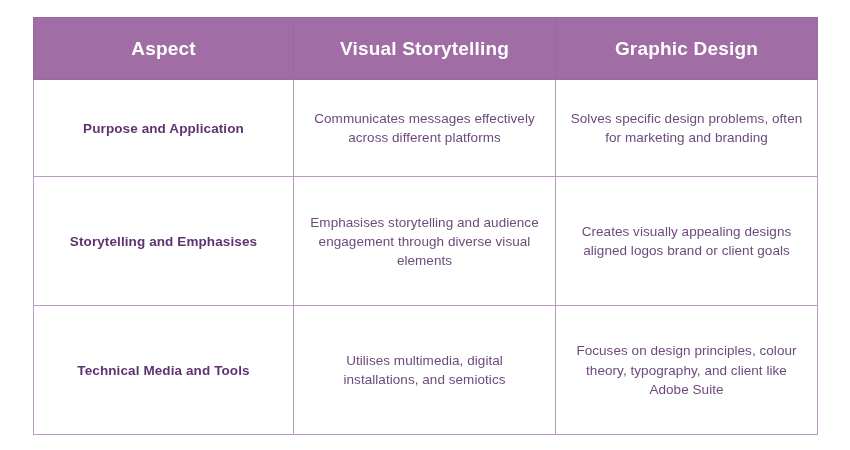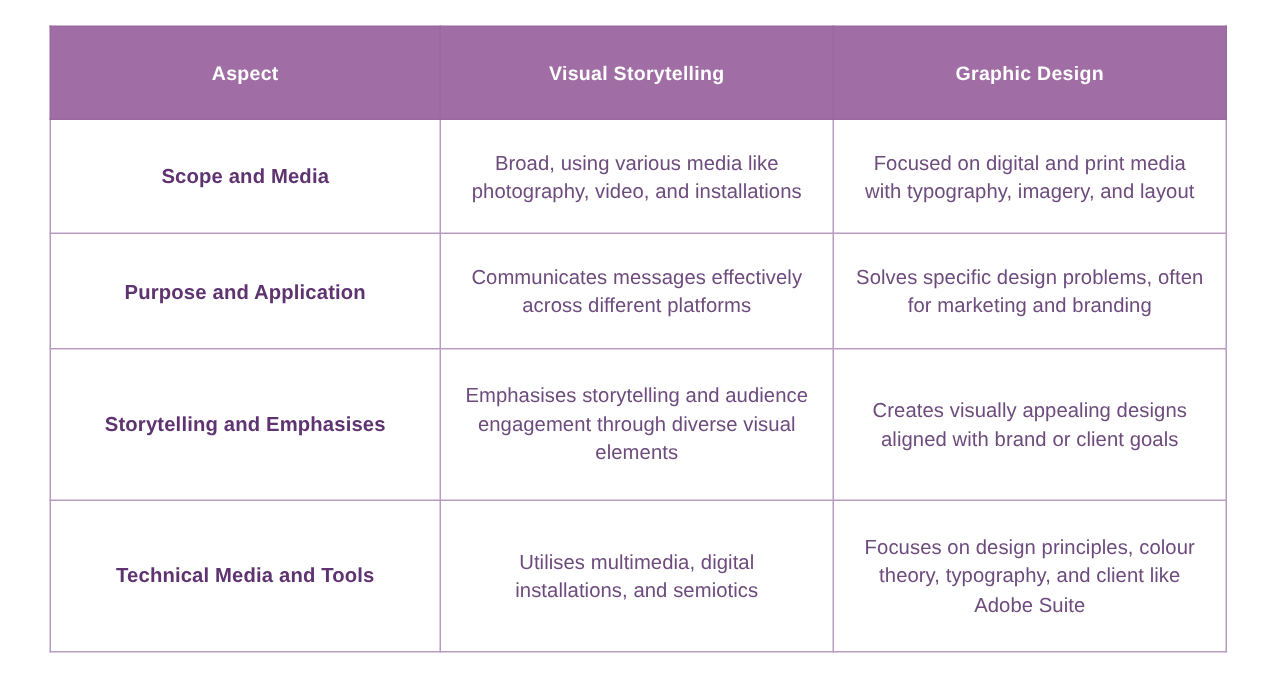--- a/index.html
+++ b/index.html
@@ -35,21 +35,21 @@
     background: #ffffff;
     border: 1px solid #a076a8;
   }
   table.comparison col.c1 { width: 260px; }
   table.comparison col.c2 { width: 262px; }
   table.comparison col.c3 { width: 262px; }
 
   thead th {
     background: #a06ea4;
     color: #ffffff;
-    font-size: 13px;
+    font-size: 19px;
     font-weight: bold;
     letter-spacing: 0.2px;
     text-align: center;
     vertical-align: middle;
     height: 62px;
     padding: 6px 10px;
     border: 1px solid #9a69a0;
     box-sizing: border-box;
   }
 
@@ -91,33 +91,28 @@
       </colgroup>
       <thead>
         <tr>
           <th>Aspect</th>
           <th>Visual Storytelling</th>
           <th>Graphic Design</th>
         </tr>
       </thead>
       <tbody>
         <tr>
-          <td class="aspect">Scope and Media</td>
-          <td class="detail">Broad, using various media like photography, video, and installations</td>
-          <td class="detail">Focused on digital and print media with typography, imagery, and layout</td>
-        </tr>
-        <tr>
           <td class="aspect">Purpose and Application</td>
           <td class="detail">Communicates messages effectively across different platforms</td>
           <td class="detail">Solves specific design problems, often for marketing and branding</td>
         </tr>
         <tr>
           <td class="aspect">Storytelling and Emphasises</td>
           <td class="detail">Emphasises storytelling and audience engagement through diverse visual elements</td>
-          <td class="detail">Creates visually appealing designs aligned with brand or client goals</td>
+          <td class="detail">Creates visually appealing designs aligned logos brand or client goals</td>
         </tr>
         <tr>
           <td class="aspect">Technical Media and Tools</td>
           <td class="detail">Utilises multimedia, digital installations, and semiotics</td>
           <td class="detail">Focuses on design principles, colour theory, typography, and client like Adobe Suite</td>
         </tr>
       </tbody>
     </table>
   </div>
 </div>

